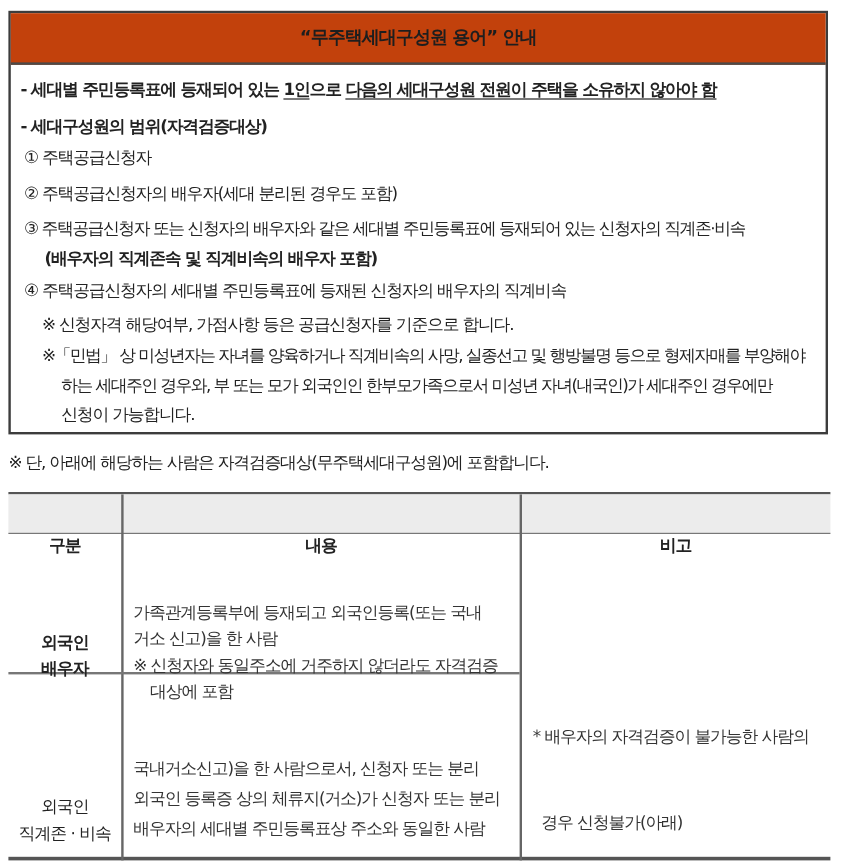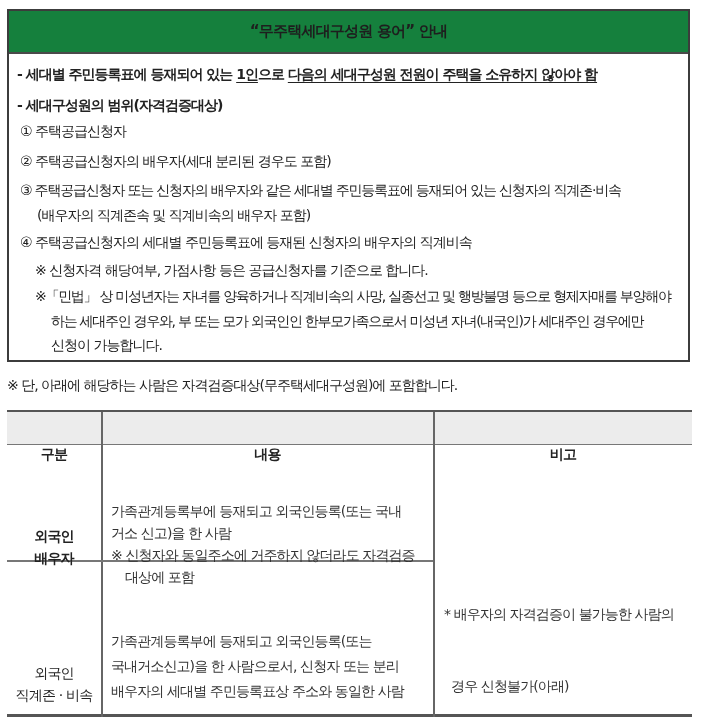--- a/index.html
+++ b/index.html
@@ -6,21 +6,21 @@
     body {
       width: 701px; height: 720px; position: relative; overflow: hidden;
       font-family: "DejaVu Sans", "Liberation Sans", sans-serif;
       color: #222222;
     }
     .notice-box {
       position: absolute; left: 7px; top: 9px; width: 683px; height: 353px;
       border: 2px solid #3c3c3c; box-sizing: border-box;
     }
     .notice-header {
-      height: 41px; background: #15803d; border-bottom: 2px solid #4a4a4a;
+      height: 41px; background: #c2410c; border-bottom: 2px solid #4a4a4a;
       display: flex; align-items: center; justify-content: center;
       font-size: 15px; font-weight: bold; letter-spacing: -0.8px; color: #1e1e1e;
     }
     .line { position: absolute; white-space: nowrap; }
     .bold { font-weight: bold; }
     .u { text-decoration: underline; text-underline-offset: 3px; }
     .intro-note {
       position: absolute; left: 7px; top: 377px; font-size: 14px; letter-spacing: -1px;
       white-space: nowrap;
     }
@@ -54,21 +54,21 @@
 
 <div>
   <div class="line bold" style="left:17px; top:66px; font-size:14px; letter-spacing:-1px;">
     <span>- 세대별 주민등록표에 등재되어 있는 </span><span class="u">1인</span><span>으로 </span><span class="u">다음의 세대구성원 전원이 주택을 소유하지 않아야 함</span>
   </div>
   <div class="line bold" style="left:17px; top:97px; font-size:14px; letter-spacing:-1px;">- 세대구성원의 범위(자격검증대상)</div>
 
   <div class="line" style="left:20px; top:123px; font-size:14px; letter-spacing:-1px;">① 주택공급신청자</div>
   <div class="line" style="left:20px; top:153px; font-size:14px; letter-spacing:-1px;">② 주택공급신청자의 배우자(세대 분리된 경우도 포함)</div>
   <div class="line" style="left:20px; top:182px; font-size:14px; letter-spacing:-1.2px;">③ 주택공급신청자 또는 신청자의 배우자와 같은 세대별 주민등록표에 등재되어 있는 신청자의 직계존·비속</div>
-  <div class="line" style="left:37px; top:207px; font-size:14px; letter-spacing:-1px;">(배우자의 직계존속 및 직계비속의 배우자 포함)</div>
+  <div class="line" style="left:37px; top:207px; font-size:14px; letter-spacing:-1px;font-weight:bold;">(배우자의 직계존속 및 직계비속의 배우자 포함)</div>
   <div class="line" style="left:20px; top:234px; font-size:14px; letter-spacing:-1px;">④ 주택공급신청자의 세대별 주민등록표에 등재된 신청자의 배우자의 직계비속</div>
 
   <div class="line" style="left:35px; top:262px; font-size:14px; letter-spacing:-1px;">※ 신청자격 해당여부, 가점사항 등은 공급신청자를 기준으로 합니다.</div>
   <div class="line" style="left:35px; top:288px; font-size:14px; letter-spacing:-1.3px;">※「민법」 상 미성년자는 자녀를 양육하거나 직계비속의 사망, 실종선고 및 행방불명 등으로 형제자매를 부양해야</div>
   <div class="line" style="left:51px; top:313px; font-size:14px; letter-spacing:-1.3px;">하는 세대주인 경우와, 부 또는 모가 외국인인 한부모가족으로서 미성년 자녀(내국인)가 세대주인 경우에만</div>
   <div class="line" style="left:51px; top:337px; font-size:14px; letter-spacing:-1px;">신청이 가능합니다.</div>
 </div>
 
 <div class="intro-note">※ 단, 아래에 해당하는 사람은 자격검증대상(무주택세대구성원)에 포함합니다.</div>
 
@@ -92,22 +92,22 @@
     <div>거소 신고)을 한 사람</div>
     <div>※ 신청자와 동일주소에 거주하지 않더라도 자격검증</div>
     <div style="padding-left:14px;">   대상에 포함</div>
   </div>
 
   <div class="cell-label" style="left:0; top:150px; width:94px; height:155px;">
     <div>외국인</div>
     <div>직계존 · 비속</div>
   </div>
   <div class="cell-text" style="left:104px; top:174px; line-height:25px;">
-    <div>가족관계등록부에  등재되고  외국인등록(또는</div>
     <div>국내거소신고)을 한 사람으로서, 신청자 또는 분리</div>
+    <div>외국인 등록증 상의 체류지(거소)가 신청자 또는 분리</div>
     <div>배우자의 세대별 주민등록표상 주소와 동일한 사람</div>
   </div>
 
   <div class="cell-text" style="left:437px; top:99px; line-height:24px; white-space:pre;">
     <div style="white-space:pre;">* 배우자의 자격검증이 불가능한 사람의</div>
     <div style="white-space:pre;">  경우 신청불가(아래)</div>
     <div style="white-space:pre;"> - 국내거주하지 않는 재외국민</div>
     
     
     

